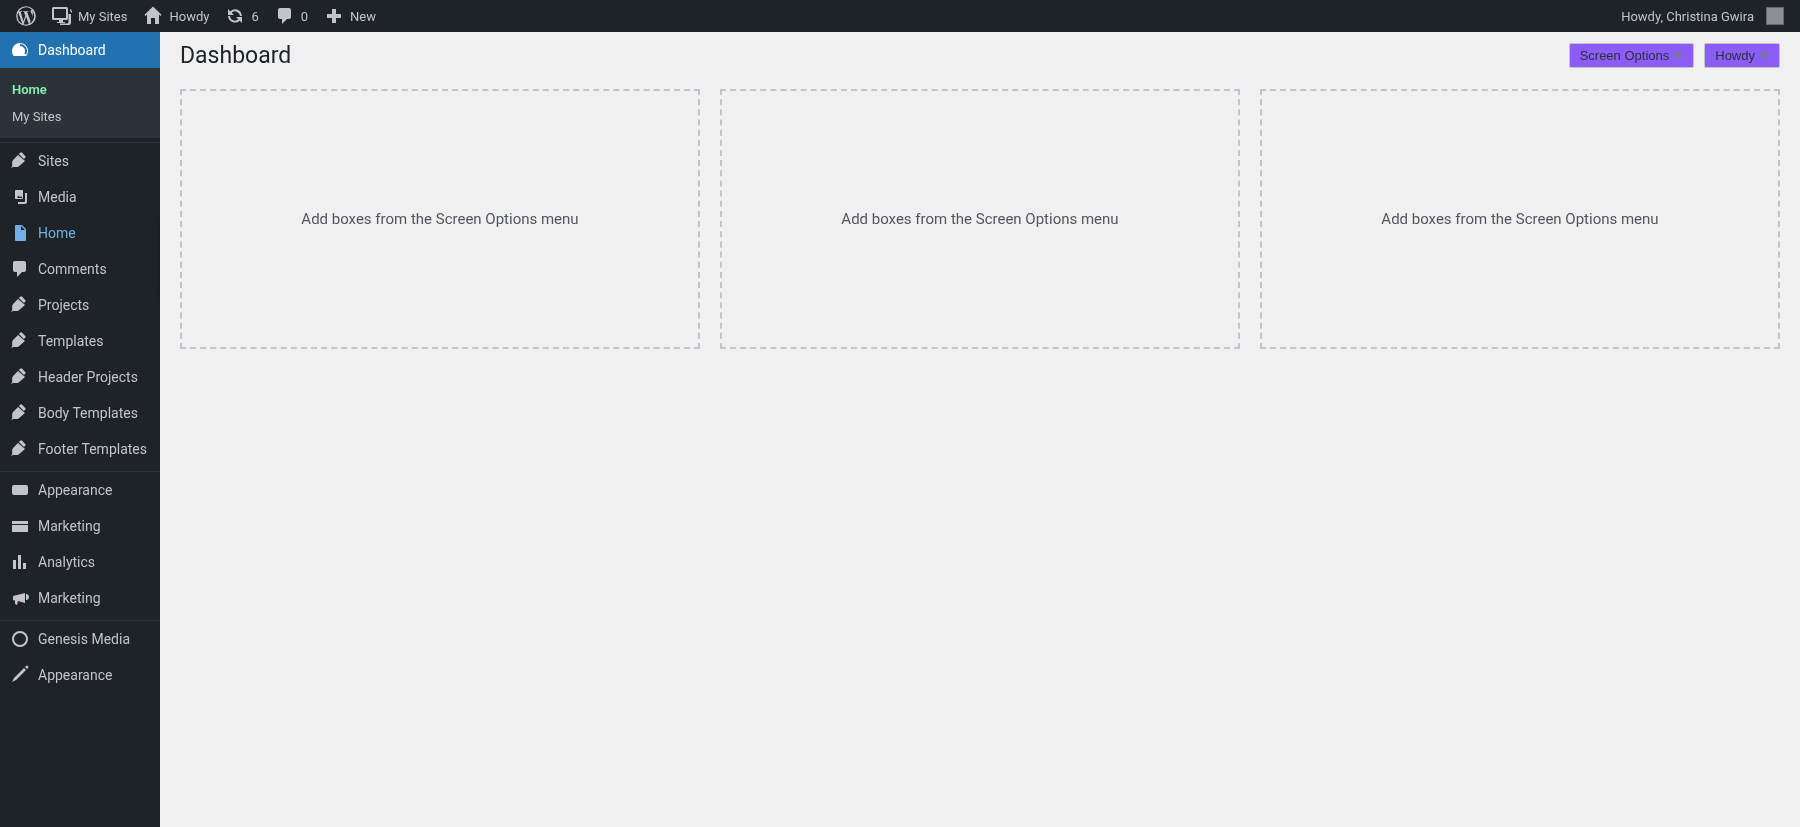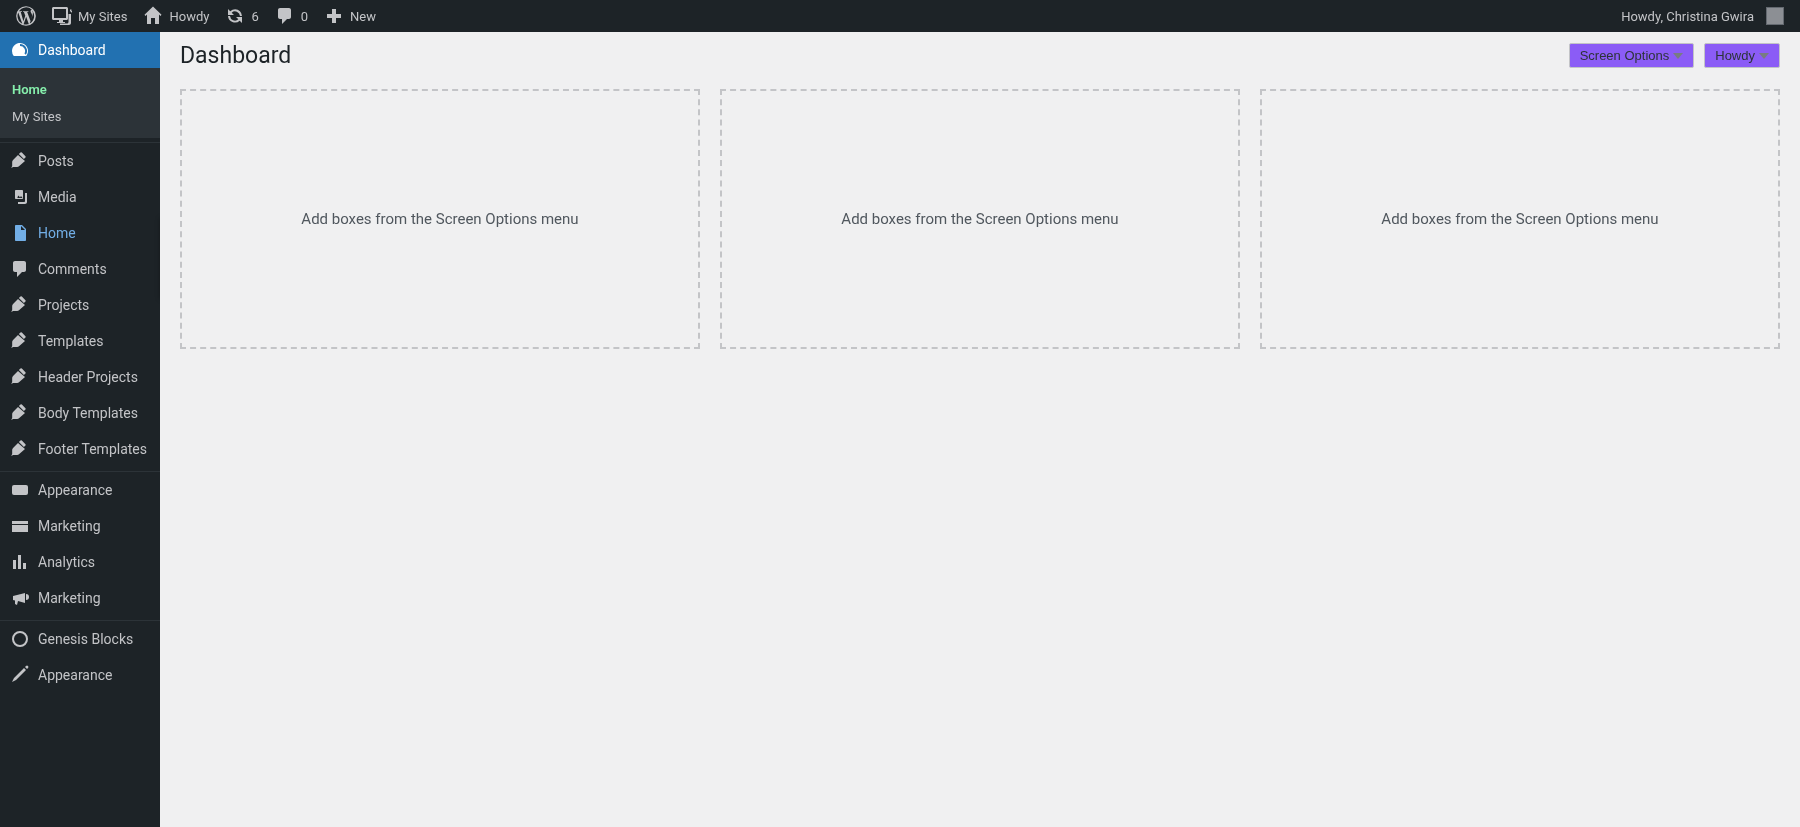--- a/index.html
+++ b/index.html
@@ -131,21 +131,21 @@
         <li class="submenu-item">My Sites</li>
       </ul>
       <li class="menu-sep"></li>
 
       <li class="menu-item">
         <span class="mi-ico">
             <svg viewBox="0 0 20 20">
               <path d="M10.44 1.56 8.88 3.12l5 5 1.56-1.56a1 1 0 0 0 0-1.41l-3.59-3.59a1 1 0 0 0-1.41 0zM8 4 3.06 8.94a3 3 0 0 0-.88 2.12V15l-1 2 2-1h3.94a3 3 0 0 0 2.12-.88L15 10z"></path>
             </svg>
           </span>
-        <span class="mi-label">Posts</span>
+        <span class="mi-label">Sites</span>
       </li>
       <li class="menu-item">
         <span class="mi-ico">
             <svg viewBox="0 0 20 20">
               <path d="M13 11V4c0-.55-.45-1-1-1H6c-.55 0-1 .45-1 1v7c0 .55.45 1 1 1h6c.55 0 1-.45 1-1zm-5.5-1l1-1.5 1.5 2 1-1.5L12.5 11h-5zM15 6v8c0 .55-.45 1-1 1H8v2h7c1.1 0 2-.9 2-2V6h-2z"></path>
             </svg>
           </span>
         <span class="mi-label">Media</span>
       </li>
       <li class="menu-item open" style="position:relative">
@@ -251,21 +251,21 @@
       </li>
 
       <li class="menu-sep"></li>
 
       <li class="menu-item">
         <span class="mi-ico">
             <svg viewBox="0 0 20 20">
               <circle cx="10" cy="10" r="7" fill="none" stroke="currentColor" stroke-width="2"></circle>
             </svg>
           </span>
-        <span class="mi-label">Genesis Blocks</span>
+        <span class="mi-label">Genesis Media</span>
       </li>
       <li class="menu-item">
         <span class="mi-ico">
             <svg viewBox="0 0 20 20">
               <path d="M2 17l4-2 10-10-2-2L4 13l-2 4zm13-15l2 2 1-1a1.4 1.4 0 0 0-2-2z"></path>
             </svg>
           </span>
         <span class="mi-label">Appearance</span>
       </li>
     </ul>

